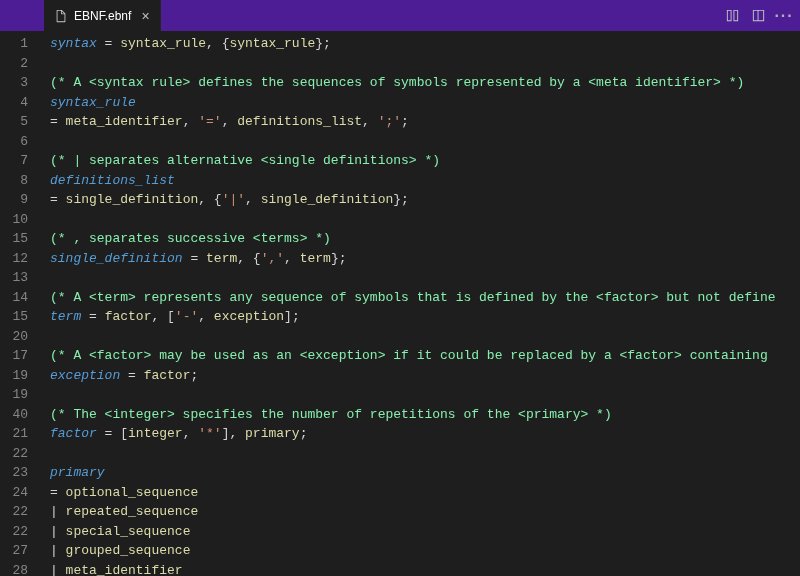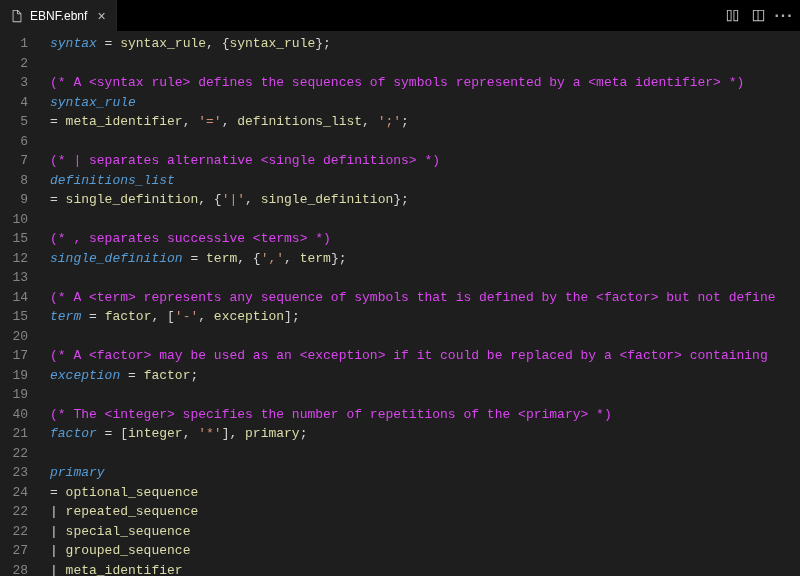--- a/index.html
+++ b/index.html
@@ -5,24 +5,25 @@
   * { margin: 0; padding: 0; box-sizing: border-box; }
   html, body {
     width: 800px; height: 576px;
     background: #1e1e1e;
     font-family: "Segoe UI", Tahoma, sans-serif;
     color: #cccccc;
     overflow: hidden;
   }
   .editor-tabs {
     height: 32px;
-    background: #000000;
+    background: #4c1d95;
     display: flex;
     align-items: stretch;
     border-bottom: 1px solid #1e1e1e;
+    padding-left: 44px;
   }
   .tab {
     display: flex;
     align-items: center;
     padding: 0 10px;
     background: #1e1e1e;
     color: #ffffff;
     font-size: 12px;
     gap: 6px;
     border-right: 1px solid #252526;
@@ -78,21 +79,21 @@
     padding-top: 2px;
     white-space: pre;
     color: #d4d4d4;
     overflow: hidden;
   }
   .code .line { height: 19.5px; }
   .tok-def    { color: #569cd6; font-style: italic; }
   .tok-ident  { color: #dcdcaa; }
   .tok-punct  { color: #d4d4d4; }
   .tok-string { color: #ce9178; }
-  .tok-comment{ color: #d946ef; }
+  .tok-comment{ color: #86efac; }
 </style>
 </head>
 <body>
 
 <div class="editor-tabs">
   <div class="tab">
     <span class="file-icon">
       <svg viewBox="0 0 16 16" width="14" height="14">
         <path fill="#c5c5c5" d="M9 1H3.5L3 1.5v13l.5.5h9l.5-.5V5L9 1zm0 1.5L11.5 5H9V2.5zM4 14V2h4v3.5l.5.5H12v8H4z"></path>
       </svg>

